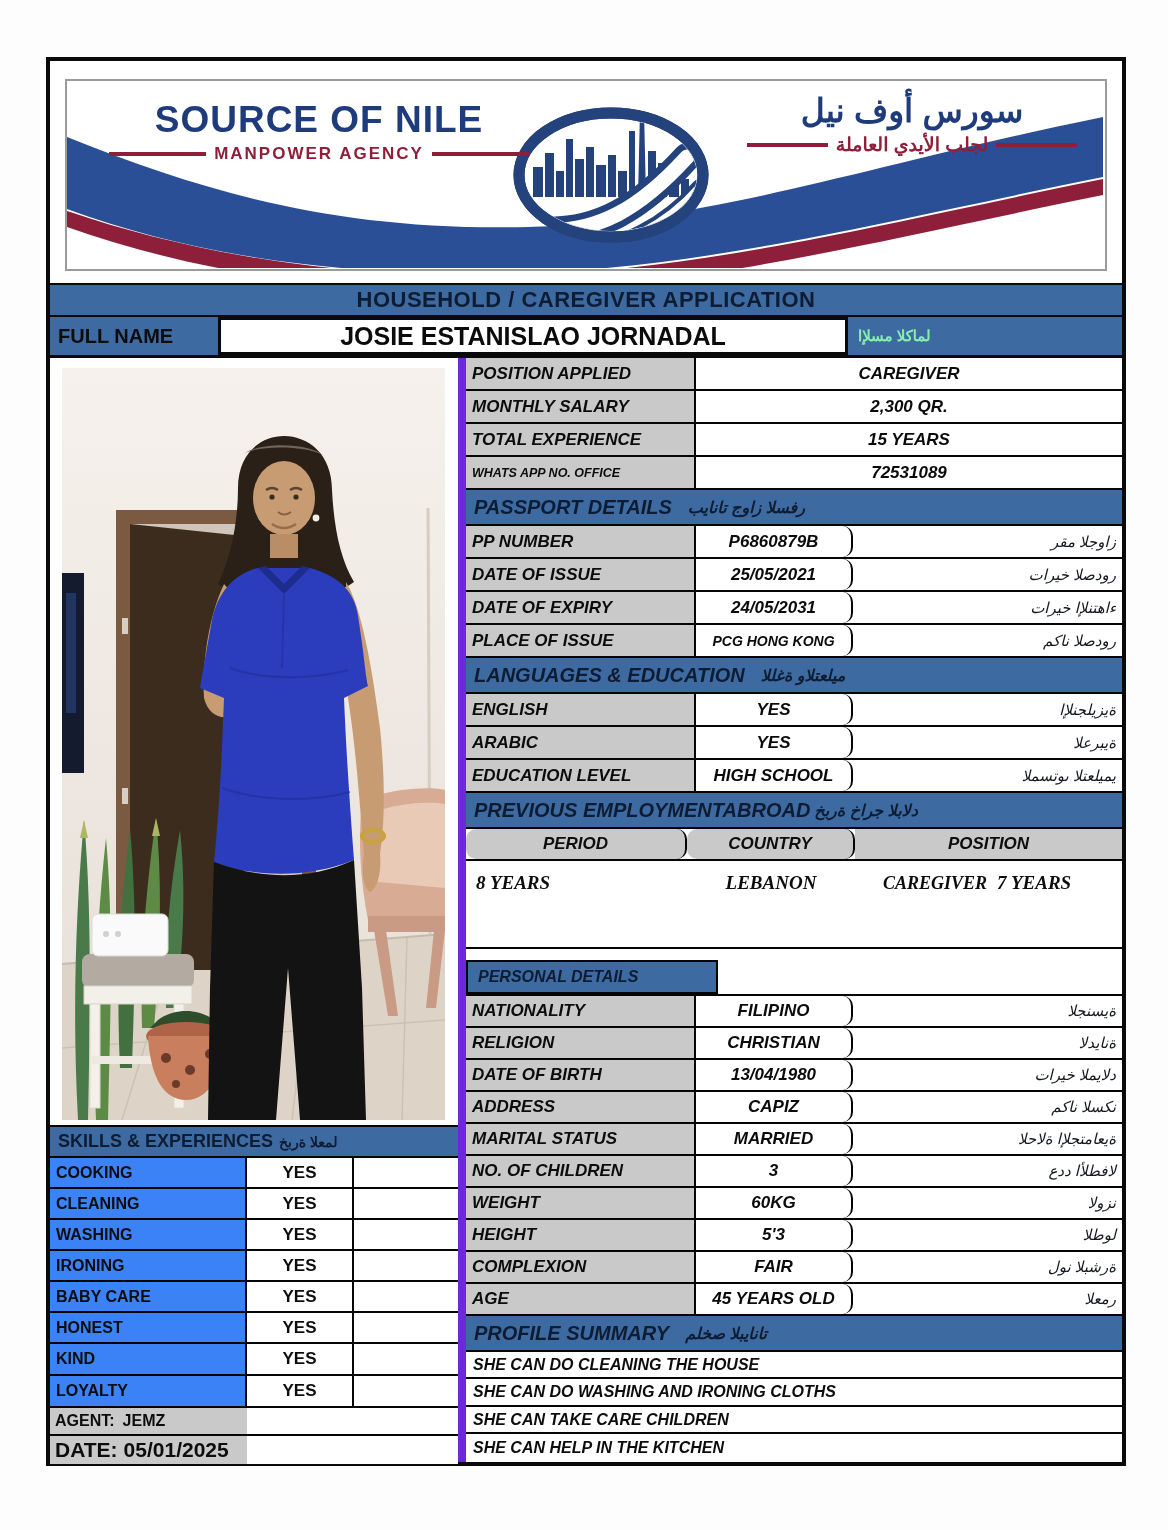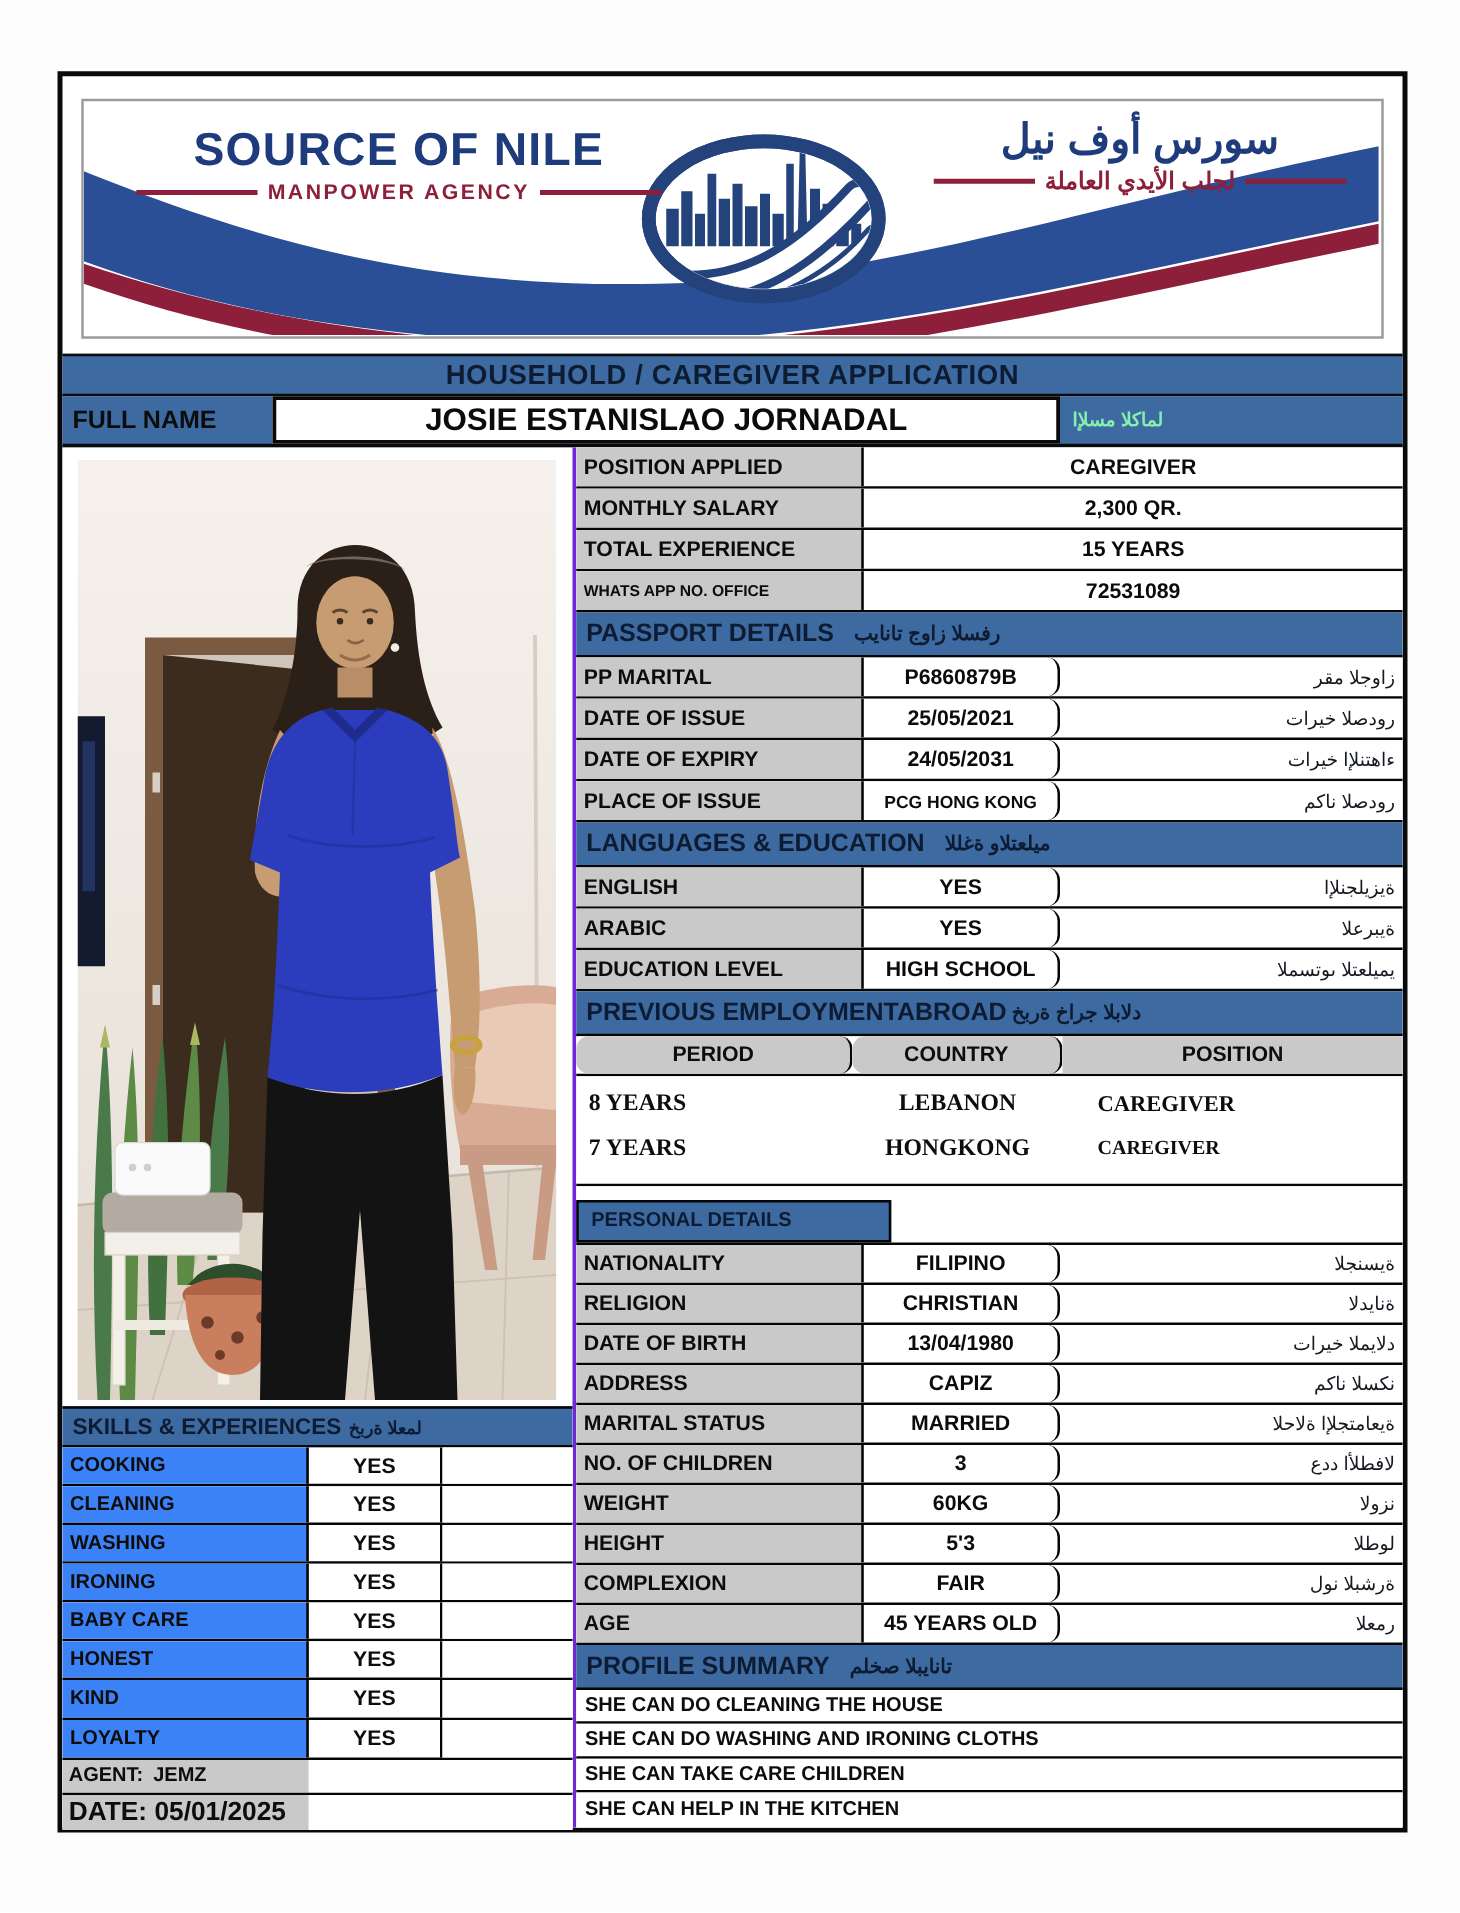--- a/index.html
+++ b/index.html
@@ -30,37 +30,37 @@
   .fn-val{width:630px;background:#fff;border:3px solid #0a0a0a;box-sizing:border-box;
           display:flex;align-items:center;justify-content:center;font-size:25px;font-weight:800;color:#0b0b0b;}
   .fn-ar{flex:1;display:flex;align-items:center;padding-left:10px;font-size:15px;font-weight:600;color:#86efac;}
 
   
   .photo-cell{position:absolute;left:0;top:297px;width:408px;height:767px;background:#fff;}
   .photo{position:absolute;left:12px;top:10px;width:383px;height:752px;}
 
   
   .col{position:absolute;background:#fff;display:flex;flex-direction:column;box-sizing:border-box;}
-  .right-col{left:408px;top:297px;width:664px;height:1104px;border-left:3px solid #6d28d9;}
+  .right-col{left:408px;top:297px;width:664px;height:1104px;border-left:8px solid #6d28d9;font-style:italic;}
   .skills-col{left:0;top:1064px;width:408px;height:337px;}
   .r{display:flex;border-bottom:2px solid #050505;box-sizing:border-box;background:#fff;flex:0 0 auto;}
   .r>div{box-sizing:border-box;display:flex;align-items:center;overflow:hidden;}
   .h33{height:33px}.h32{height:32px}.h31{height:31px}.h36{height:36px}.h28{height:28px}.h27{height:27px}.h88{height:88px}.h11{height:11px}
   .lab{background:#c9c9c9;border-right:2px solid #050505;font-weight:700;padding:0 6px;font-size:17px;color:#0c0c0c;}
   .w230{width:230px}.w157{width:157px}.w197{width:197px}.w107{width:107px}.w221{width:221px}.w168{width:168px}
   .val{justify-content:center;font-weight:700;font-size:17px;color:#0b0b0b;}
   .bdr{border-right:2px solid #050505;border-radius:10px;}
   .arab{flex:1;justify-content:flex-end;padding-right:6px;font-size:15px;color:#14181f;}
   .fs12{font-size:12.5px}.fs14{font-size:14px}
   .sec{background:#3d6ba1;display:flex;align-items:center;padding:0 8px;gap:16px;border-bottom:2px solid #050505;box-sizing:border-box;flex:0 0 auto;}
   .sec .en{font-size:20px;font-weight:800;color:#0e1c33;white-space:nowrap;}
   .sec .arx{font-size:16px;font-weight:700;color:#0e1c33;white-space:nowrap;}
   .gap{background:#fff;flex:0 0 auto;}
   .emp-head>div{background:#c9c9c9;justify-content:center;font-weight:700;font-size:17px;}
-  .emp-body{display:flex;flex-direction:column;border-bottom:2px solid #050505;box-sizing:border-box;padding-top:4px;flex:0 0 auto;background:#fff;}
+  .emp-body{display:flex;border-bottom:2px solid #050505;box-sizing:border-box;padding-top:4px;flex:0 0 auto;background:#fff;}
   .emp-row{display:flex;height:36px;font-family:"Liberation Serif",serif;font-weight:700;}
   .emp-row>div{display:flex;align-items:center;box-sizing:border-box;}
   .per{width:221px;padding-left:10px;font-size:19px;}
   .cty{width:168px;justify-content:center;font-size:19px;}
   .pos{flex:1;padding-left:28px;font-size:18px;}
   .pd-head{background:#fff;display:flex;align-items:center;border-bottom:2px solid #050505;box-sizing:border-box;flex:0 0 auto;}
   .pd-box{background:#3d6ba1;border:2px solid #050505;height:100%;box-sizing:border-box;display:flex;align-items:center;padding:0 10px;
           font-size:16px;font-weight:800;color:#0e1c33;width:252px;text-align:right;}
   .sum{padding-left:7px;font-weight:700;font-size:16px;align-items:center;display:flex;}
   .sk-lab{background:#3b82f6;border-right:2px solid #050505;font-weight:700;padding:0 6px;font-size:16px;}
@@ -248,21 +248,21 @@
     <div class="r h33">
       <div class="lab w230 fs12">WHATS APP NO. OFFICE</div>
       <div class="val" style="flex:1">72531089</div>
     </div>
 
     <div class="sec h36">
       <span class="en">PASSPORT DETAILS</span>
       <span class="arx">رفسلا زاوج تانايب</span>
     </div>
     <div class="r h33">
-      <div class="lab w230">PP MARITAL</div>
+      <div class="lab w230">PP NUMBER</div>
       <div class="val w157 bdr">P6860879B</div>
       <div class="arab">زاوجلا مقر</div>
     </div>
     <div class="r h33">
       <div class="lab w230">DATE OF ISSUE</div>
       <div class="val w157 bdr">25/05/2021</div>
       <div class="arab">رودصلا خيرات</div>
     </div>
     <div class="r h33">
       <div class="lab w230">DATE OF EXPIRY</div>

